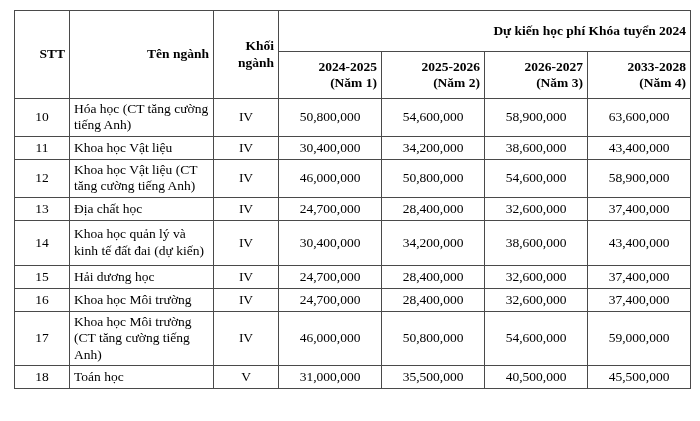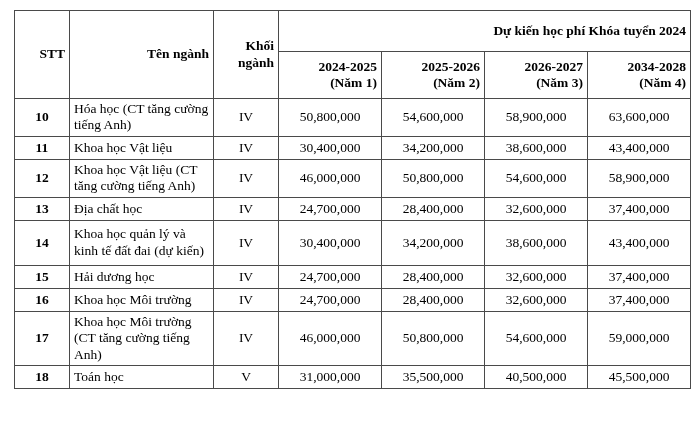--- a/index.html
+++ b/index.html
@@ -46,21 +46,21 @@
   col.c-name   { width: 144px; }
   col.c-khoi   { width: 65px; }
   col.c-year   { width: 103px; }
 
   .hdr-stt, .hdr-name, .hdr-khoi { font-size: 13.5px; }
   .hdr-group { font-size: 13.5px; }
   .hdr-year { font-size: 13px; margin-left: 40px; }
   .hdr-year .yr { display: block; }
   .hdr-year .nm { display: block; }
 
-  td.cell-stt   { text-align: center; font-size: 13.5px; font-weight: bold; }
+  td.cell-stt   { text-align: center; font-size: 13.5px; }
   td.cell-name  { text-align: left; font-size: 13.5px; padding-left: 7px; }
   td.cell-khoi  { text-align: center; font-size: 13.5px; }
   td.cell-money { text-align: center; font-size: 13.5px; }
 
   
   tr.h-title th { height: 36px; }
   tr.h-sub  th  { height: 42px; }
   tr.r-1 td { height: 25px; }
   tr.r-2 td { height: 18px; }
   tr.r-3 td { height: 25px; }
@@ -99,21 +99,21 @@
         </th>
         <th class="hdr-year">
           <span class="yr">2025-2026</span>
           <span class="nm">(Năm 2)</span>
         </th>
         <th class="hdr-year">
           <span class="yr">2026-2027</span>
           <span class="nm">(Năm 3)</span>
         </th>
         <th class="hdr-year">
-          <span class="yr">2034-2028</span>
+          <span class="yr">2033-2028</span>
           <span class="nm">(Năm 4)</span>
         </th>
       </tr>
     </thead>
     <tbody>
       <tr class="r-1">
         <td class="cell-stt">10</td>
         <td class="cell-name">Hóa học (CT tăng cường tiếng Anh)</td>
         <td class="cell-khoi">IV</td>
         <td class="cell-money">50,800,000</td>

